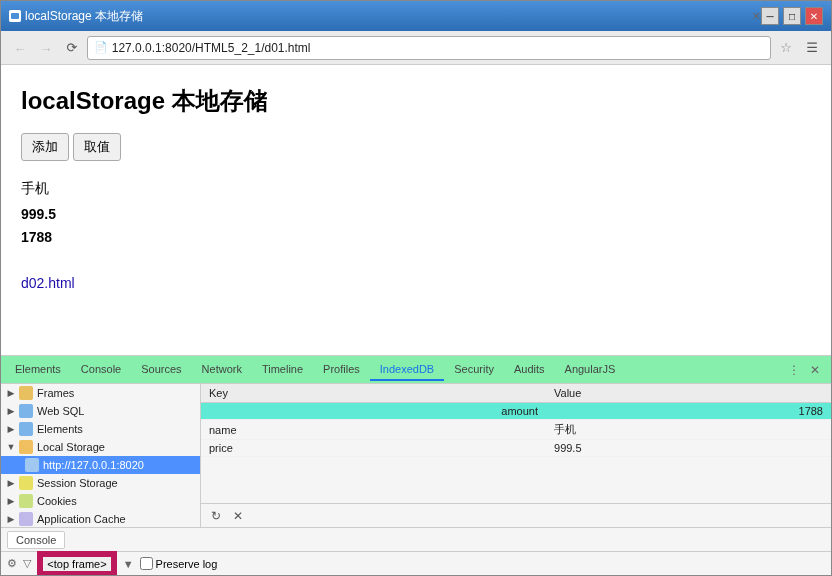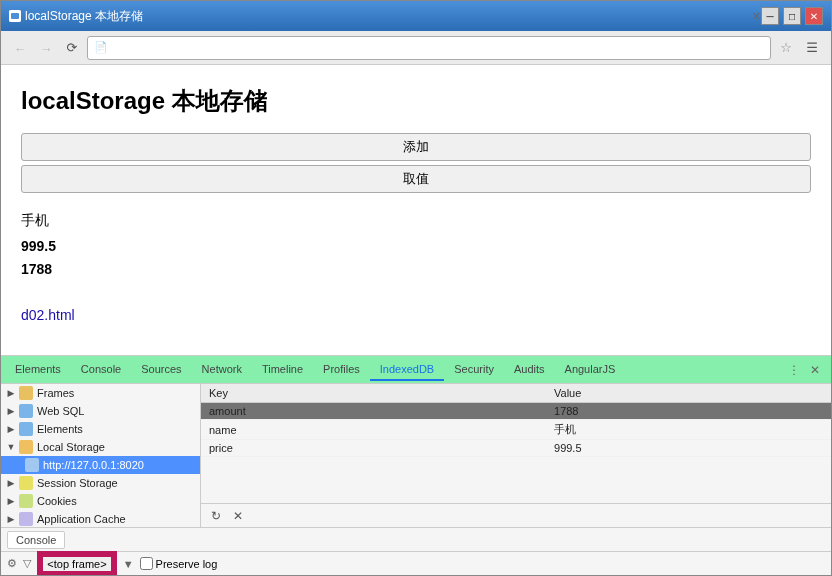--- a/index.html
+++ b/index.html
@@ -41,21 +41,21 @@
     .menu-btn { width: 22px; height: 22px; display: flex; align-items: center; justify-content: center; color: #555; cursor: pointer; }
 
     
     .main-content {
       flex: 1; background: white; overflow: hidden; display: flex; flex-direction: column;
     }
     .page-area {
       flex: 1; padding: 20px 20px 10px 20px; overflow: auto; background: white;
     }
     .page-title { font-size: 24px; font-weight: bold; margin-bottom: 16px; color: #000; }
-    .btn-group { display: flex; gap: 4px; margin-bottom: 16px; flex-direction: column; }
+    .btn-group { display: flex; gap: 4px; margin-bottom: 16px; }
     .btn {
       padding: 4px 10px; border: 1px solid #aaa; background: #f0f0f0;
       border-radius: 3px; cursor: pointer; font-size: 13px;
     }
     .output-text { font-size: 14px; line-height: 1.6; margin-bottom: 4px; }
     .output-bold { font-weight: bold; font-size: 14px; line-height: 1.6; }
     .page-link { color: #1a0dab; text-decoration: none; font-size: 14px; margin-top: 12px; display: inline-block; }
 
     
     .devtools {
@@ -91,21 +91,21 @@
     .sidebar-indent { padding-left: 24px; }
 
     
     .devtools-main { flex: 1; overflow: hidden; display: flex; flex-direction: column; }
     .devtools-table { width: 100%; border-collapse: collapse; font-size: 11px; }
     .devtools-table th {
       background: #ececec; text-align: left; padding: 3px 8px;
       border-bottom: 1px solid #ccc; font-weight: normal; color: #222; position: sticky; top: 0; margin-top: 32px;
     }
     .devtools-table td { padding: 2px 8px; border-bottom: 1px solid #f0f0f0; color: #222; }
-    .devtools-table tr.highlighted td { background: #737373; }
+    .devtools-table tr.highlighted td { background: #5eead4; text-align: right; }
     .table-scroll { overflow-y: auto; flex: 1; }
 
     .devtools-toolbar {
       border-top: 1px solid #ccc; height: 24px; display: flex; align-items: center;
       padding: 0 6px; gap: 4px; background: #f5f5f5;
     }
     .toolbar-icon-btn { width: 18px; height: 18px; display: flex; align-items: center; justify-content: center; cursor: pointer; color: #555; font-size: 12px; }
 
     
     .console-bar {
@@ -151,20 +151,21 @@
       <div class="win-btn close">✕</div>
     </div>
   </div>
 
   <div class="address-bar">
     <div class="nav-btn disabled">←</div>
     <div class="nav-btn disabled">→</div>
     <div class="refresh-btn">⟳</div>
     <div class="url-bar">
       <span class="url-lock">📄</span>
+      <span class="url-text">127.0.0.1:8020/HTML5_2_1/d01.html</span>
     </div>
     <div class="star-btn">☆</div>
     <div class="menu-btn">☰</div>
   </div>
 
   <div class="main-content">
     <div class="page-area">
       <div class="page-title">localStorage 本地存储</div>
       <div class="btn-group">
         <button class="btn">添加</button>

